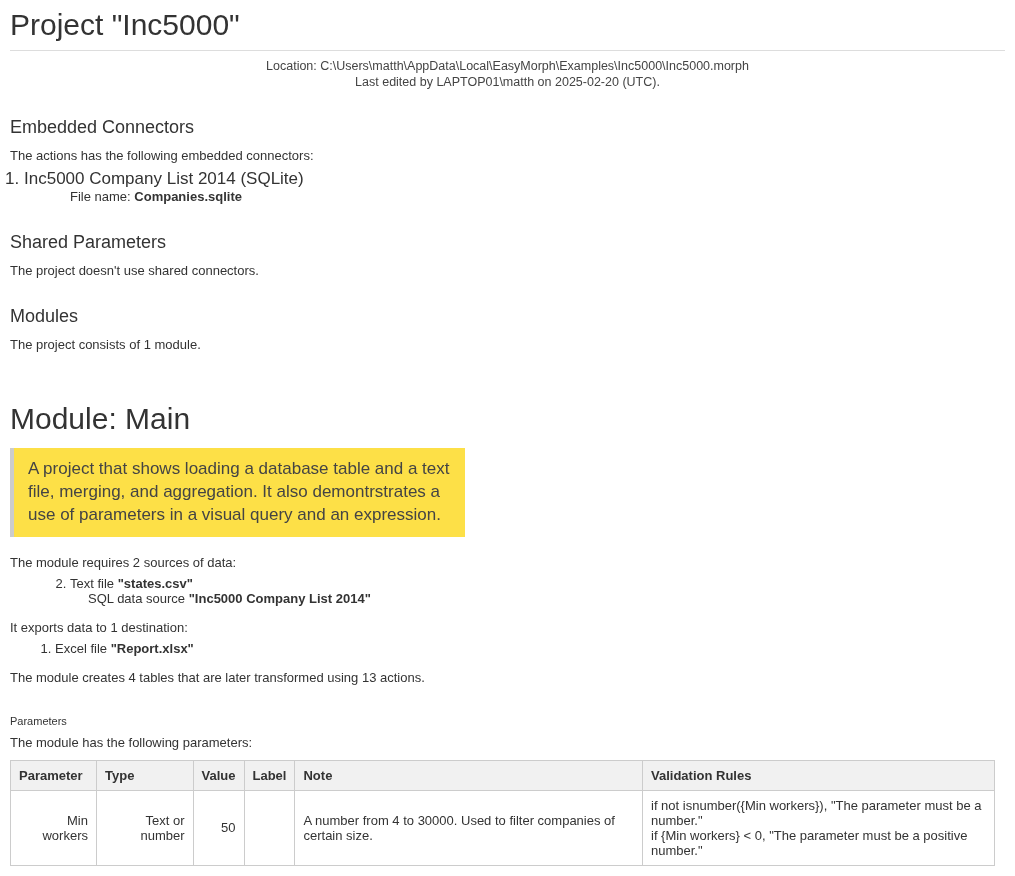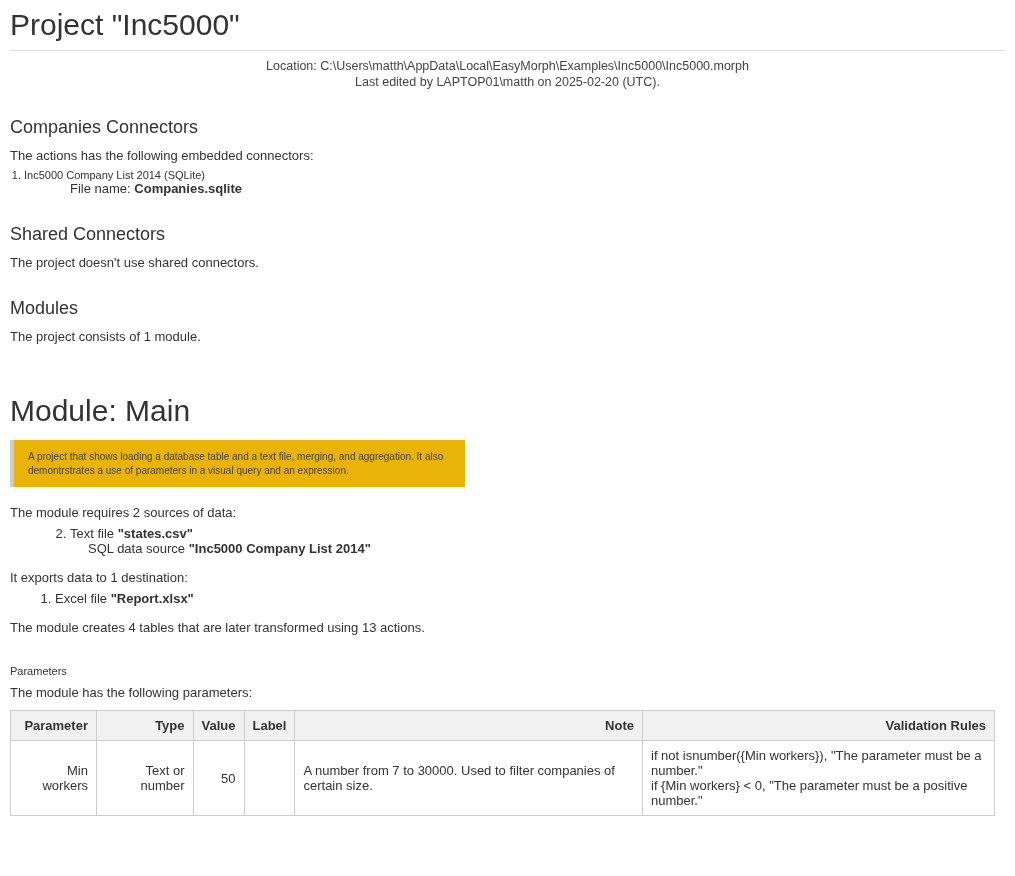--- a/index.html
+++ b/index.html
@@ -32,41 +32,41 @@
     margin: 28px 0 10px 0;
   }
   .plain {
     font-size: 13px;
     color: #333;
     margin: 4px 0;
   }
   ol.connector-list {
     margin: 6px 0 0 0;
     padding-left: 14px;
-    font-size: 11px;
+    font-size: 17px;
   }
   ol.connector-list li {
     margin: 0;
   }
   .file-line {
     margin-left: 60px;
     font-size: 13px;
   }
   .file-line strong { font-weight: 700; }
   h1.module-title {
     font-size: 30px;
     font-weight: 400;
     color: #333;
     margin: 50px 0 12px 0;
   }
   .module-desc {
     border-left: 4px solid #ccc;
-    background: #eab308;
+    background: #fde047;
     padding: 10px 14px;
-    font-size: 10px;
+    font-size: 17px;
     color: #444;
     width: 455px;
     box-sizing: border-box;
     margin: 0 0 18px 0;
     line-height: 1.35;
   }
   ol.sources {
     margin: 6px 0 0 60px;
     padding: 0;
     font-size: 13px;
@@ -91,49 +91,49 @@
     border-collapse: collapse;
     width: 985px;
     margin-top: 10px;
     font-size: 13px;
   }
   table.params th {
     background: #f1f1f1;
     border: 1px solid #ccc;
     font-weight: 700;
     padding: 7px 8px;
-    text-align: right;
+    text-align: left;
     color: #333;
   }
   table.params td {
     border: 1px solid #ccc;
     padding: 7px 8px;
     vertical-align: middle;
     text-align: right;
   }
   table.params td.left { text-align: left; }
   .rule-line { display:block; }
 </style>
 </head>
 <body>
 
 <h1 class="project-title">Project "Inc5000"</h1>
 <div class="meta-line">Location: C:\Users\matth\AppData\Local\EasyMorph\Examples\Inc5000\Inc5000.morph</div>
 <div class="meta-line">Last edited by LAPTOP01\matth on 2025-02-20 (UTC).</div>
 
-<h2 class="section">Companies Connectors</h2>
+<h2 class="section">Embedded Connectors</h2>
 <div class="plain">The actions has the following embedded connectors:</div>
 <ol class="connector-list">
   <li>Inc5000 Company List 2014 (SQLite)</li>
 </ol>
 <div class="file-line">
   <span>File name: </span><strong>Companies.sqlite</strong>
 </div>
 
-<h2 class="section">Shared Connectors</h2>
+<h2 class="section">Shared Parameters</h2>
 <div class="plain">The project doesn't use shared connectors.</div>
 
 <h2 class="section">Modules</h2>
 <div class="plain">The project consists of 1 module.</div>
 
 <h1 class="module-title">Module: Main</h1>
 <div class="module-desc">A project that shows loading a database table and a text file, merging, and aggregation. It also demontrstrates a use of parameters in a visual query and an expression.</div>
 
 <div class="plain">The module requires 2 sources of data:</div>
 <ol class="sources" start="2">
@@ -167,20 +167,20 @@
       <th>Note</th>
       <th>Validation Rules</th>
     </tr>
   </thead>
   <tbody>
     <tr>
       <td>Min workers</td>
       <td>Text or number</td>
       <td>50</td>
       <td></td>
-      <td class="left">A number from 7 to 30000. Used to filter companies of certain size.</td>
+      <td class="left">A number from 4 to 30000. Used to filter companies of certain size.</td>
       <td class="left">
         <span class="rule-line">if not isnumber({Min workers}), "The parameter must be a number."</span>
         <span class="rule-line">if {Min workers} &lt; 0, "The parameter must be a positive number."</span>
       </td>
     </tr>
   </tbody>
 </table>
 
 </body></html>

